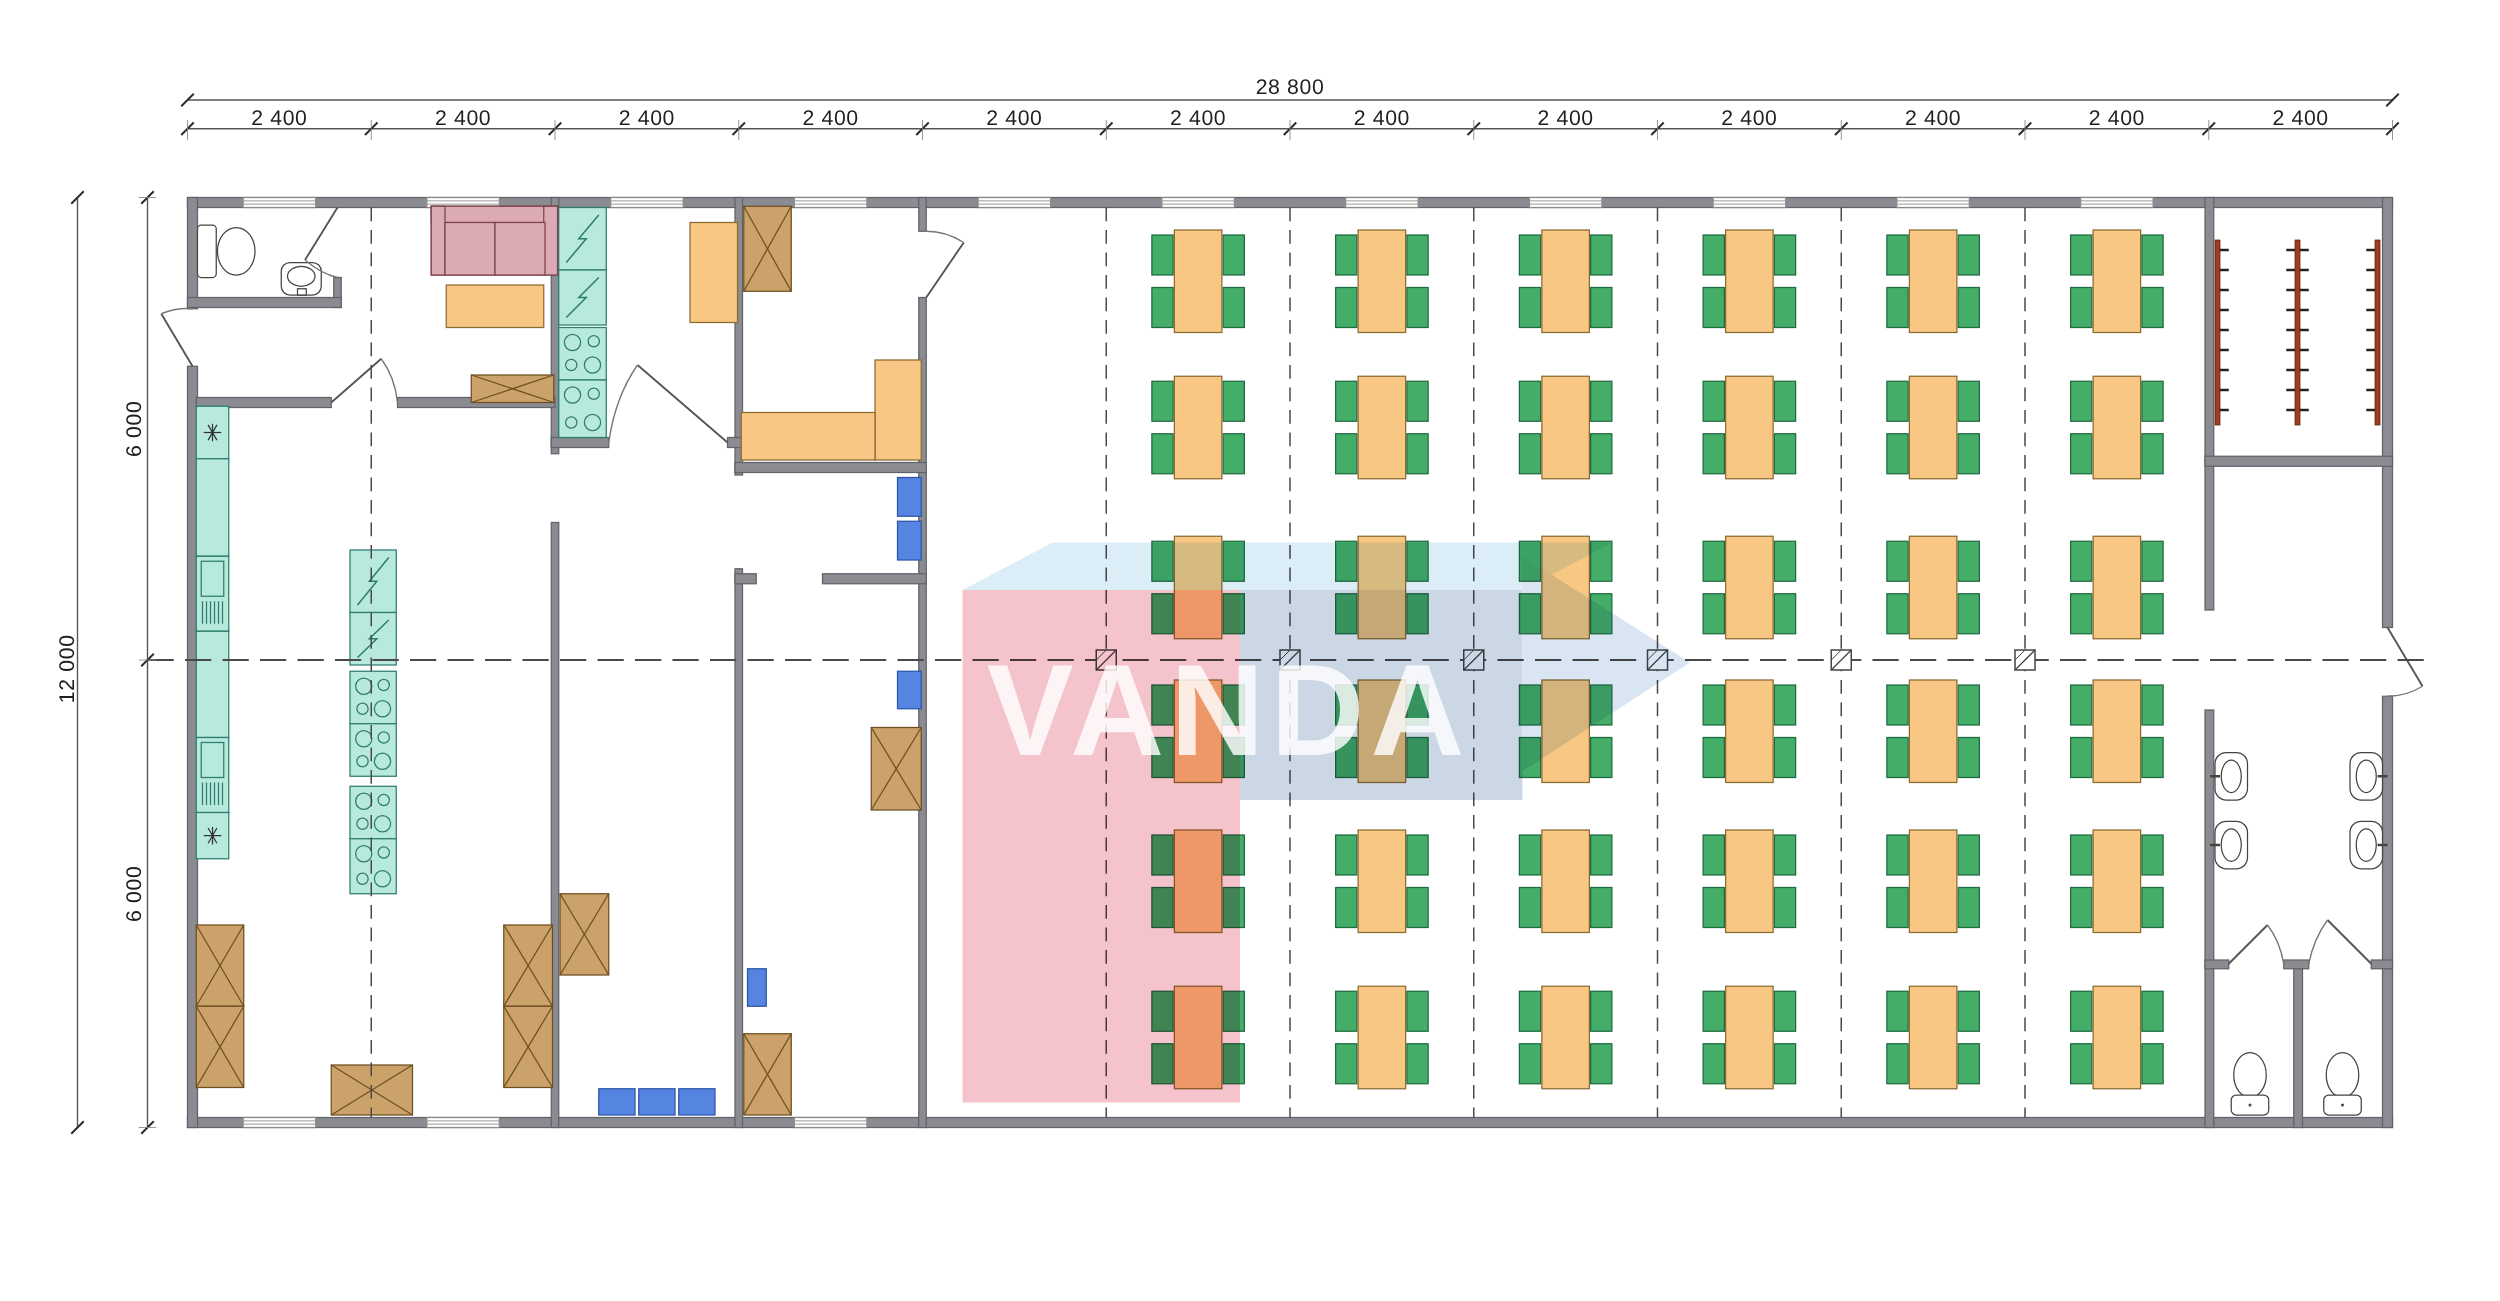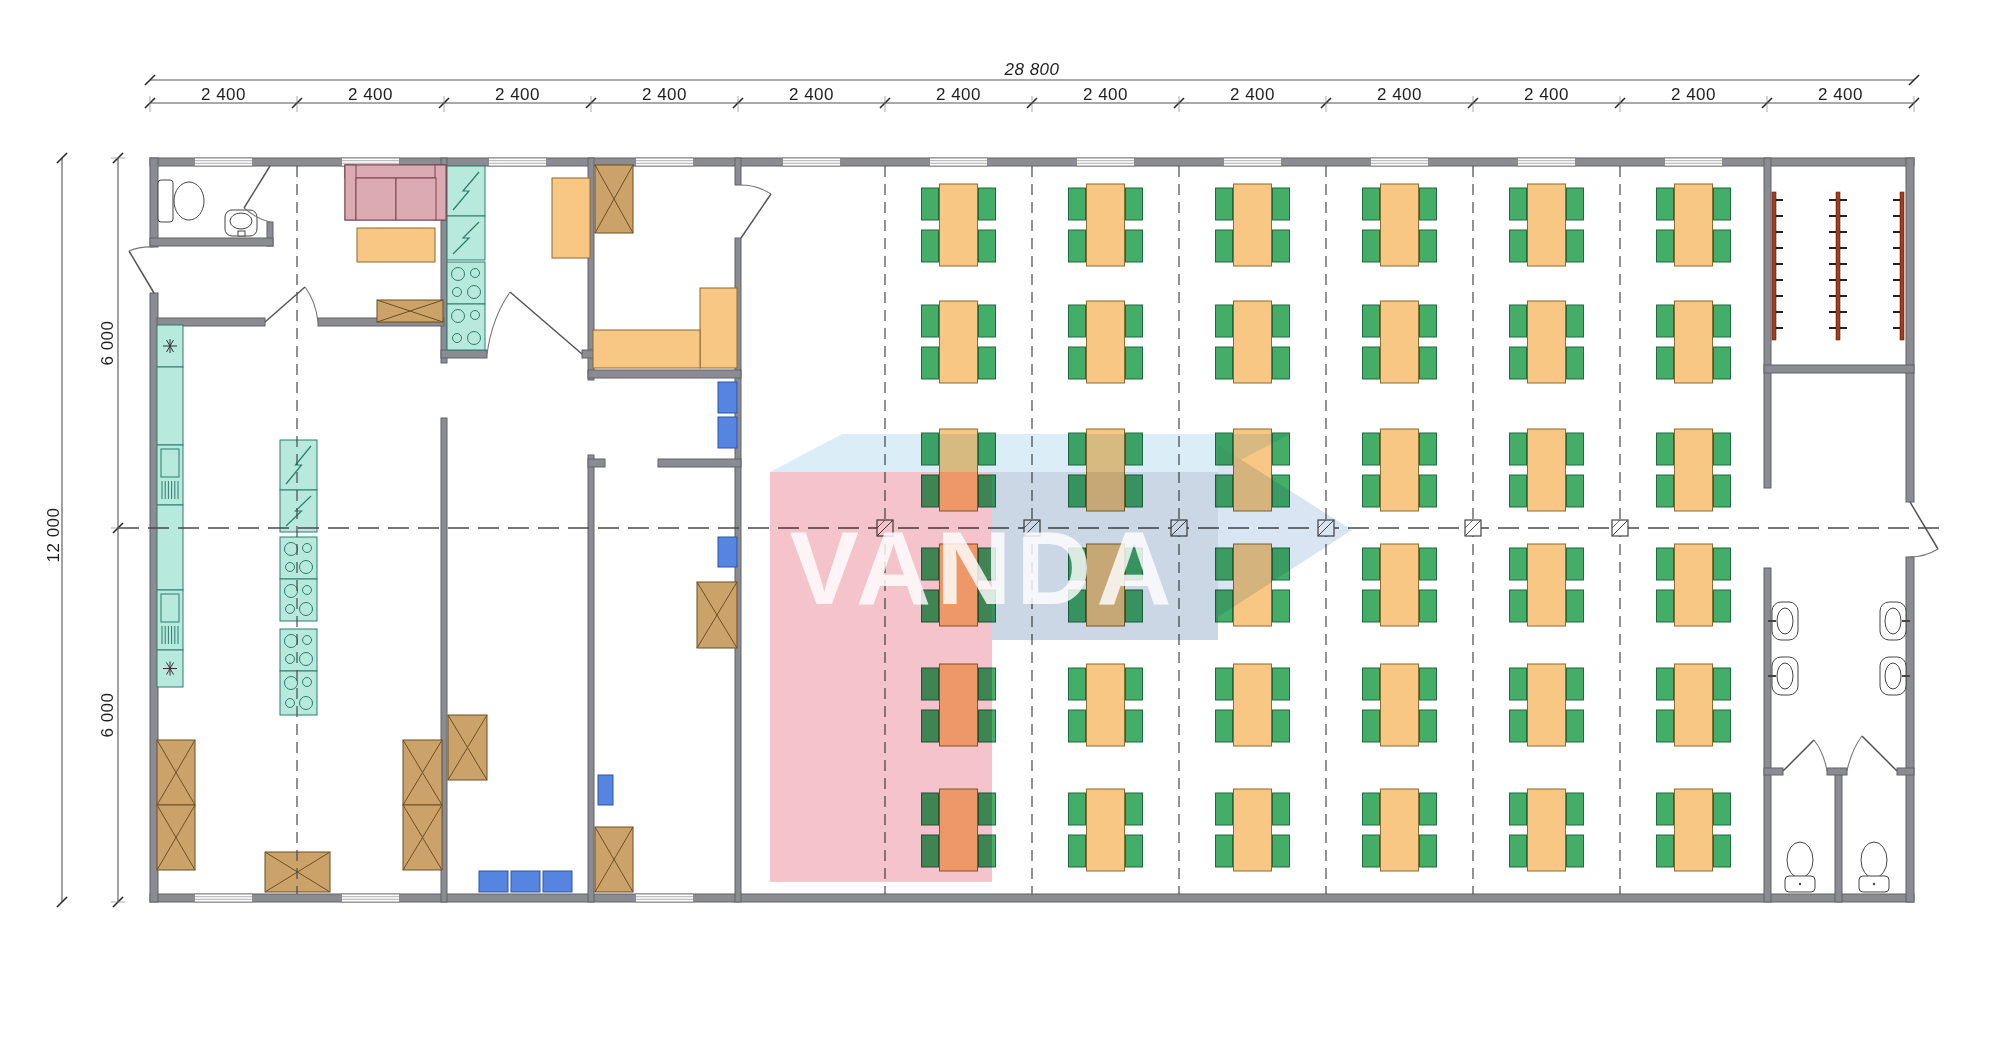--- a/index.html
+++ b/index.html
@@ -623,21 +623,21 @@
         <line x1="57" y1="907" x2="67" y2="897" stroke="#2a2a2a" stroke-width="1.6"></line>
         <line x1="118" y1="158" x2="118" y2="902" stroke="#555555" stroke-width="1.1"></line>
         <line x1="113" y1="163" x2="123" y2="153" stroke="#2a2a2a" stroke-width="1.6"></line>
         <line x1="111" y1="158" x2="125" y2="158" stroke="#888" stroke-width="0.7"></line>
         <line x1="113" y1="533" x2="123" y2="523" stroke="#2a2a2a" stroke-width="1.6"></line>
         <line x1="111" y1="528" x2="125" y2="528" stroke="#888" stroke-width="0.7"></line>
         <line x1="113" y1="907" x2="123" y2="897" stroke="#2a2a2a" stroke-width="1.6"></line>
         <line x1="111" y1="902" x2="125" y2="902" stroke="#888" stroke-width="0.7"></line>
       </g>
     </svg>
-  <div class="dim-label" style="left:972px;top:60px;width:120px;font-style:italic;">28 800</div>
+  <div class="dim-label" style="left:972px;top:60px;width:120px;">28 800</div>
   <div class="dim-label rot" style="left:-8px;top:525px;width:124px;">12 000</div>
 <div class="dim-label" style="left: 183.5px; top: 85px; width: 80px;">2 400</div>
     <div class="dim-label" style="left: 330.5px; top: 85px; width: 80px;">2 400</div>
     <div class="dim-label" style="left: 477.5px; top: 85px; width: 80px;">2 400</div>
     <div class="dim-label" style="left: 624.5px; top: 85px; width: 80px;">2 400</div>
     <div class="dim-label" style="left: 771.5px; top: 85px; width: 80px;">2 400</div>
     <div class="dim-label" style="left: 918.5px; top: 85px; width: 80px;">2 400</div>
     <div class="dim-label" style="left: 1065.5px; top: 85px; width: 80px;">2 400</div>
     <div class="dim-label" style="left: 1212.5px; top: 85px; width: 80px;">2 400</div>
     <div class="dim-label" style="left: 1359.5px; top: 85px; width: 80px;">2 400</div>

